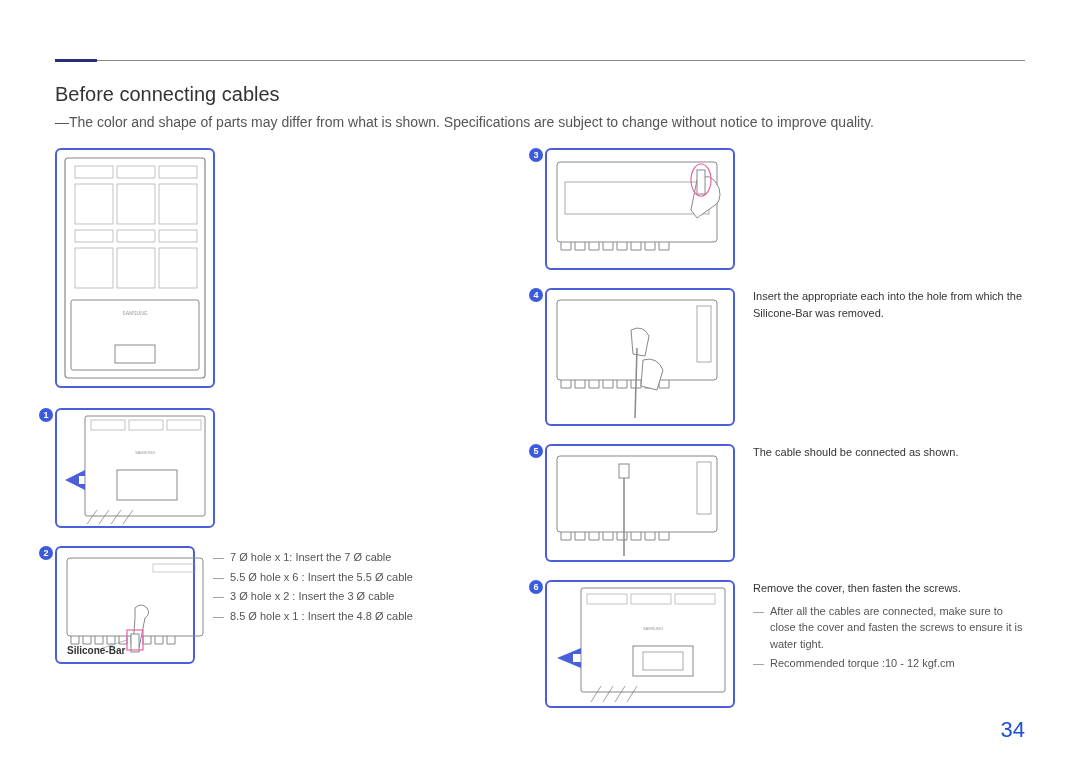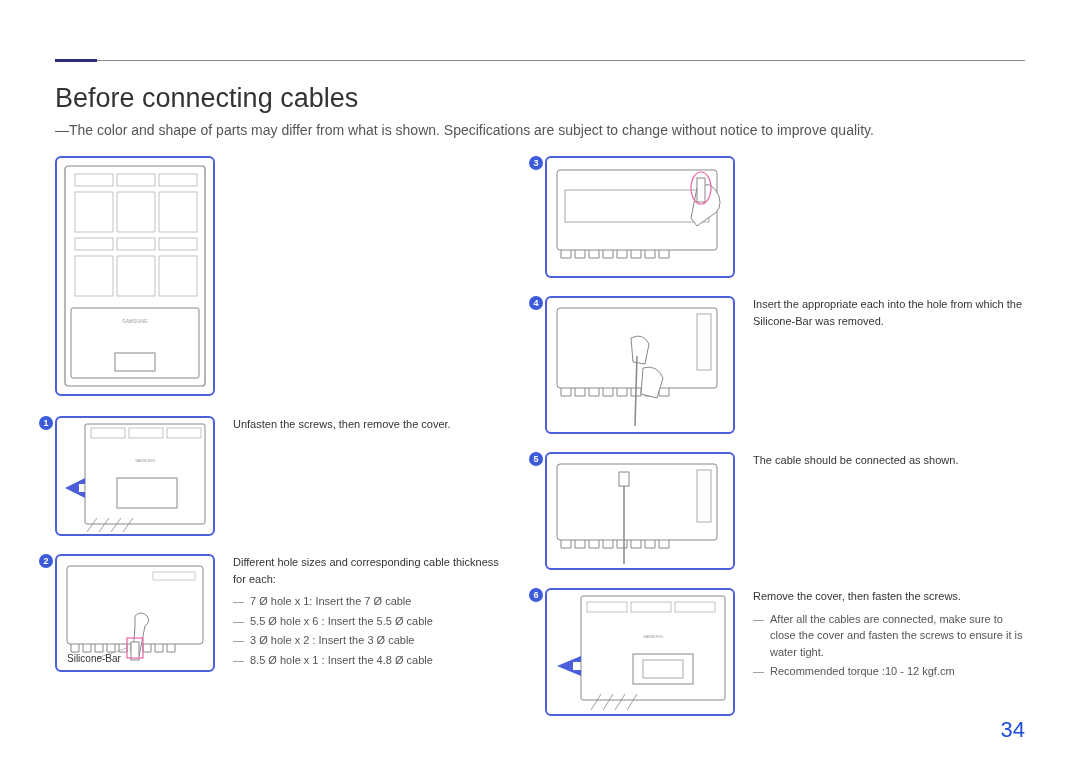--- a/index.html
+++ b/index.html
@@ -19,21 +19,21 @@
   }
   .top-rule::before {
     content: "";
     position: absolute;
     left: 0; top: -2px;
     width: 42px;
     height: 3px;
     background: #2a2e7a;
   }
   h1.section-title {
-    font-size: 27px;
+    font-size: 20px;
     font-weight: 400;
     color: #333;
     margin-top: 22px;
     margin-bottom: 8px;
   }
   .note-line {
     font-size: 14px;
     color: #555;
     margin-bottom: 18px;
   }
@@ -154,50 +154,46 @@
 
             <g stroke="#888" stroke-width="0.8">
               <line x1="40" y1="100" x2="30" y2="114"></line>
                 <line x1="52" y1="100" x2="42" y2="114"></line>
               <line x1="64" y1="100" x2="54" y2="114"></line>
                 <line x1="76" y1="100" x2="66" y2="114"></line>
             </g>
           </svg>
         </div>
       </div>
-      <div class="step-text">
-        <p>Unfasten the screws, then remove the cover.</p>
-      </div>
     </div>
 
     <div class="step-row">
       <div style="position:relative;">
         <div class="num-badge">2</div>
-        <div class="figure-box diagram" style="width:160px;height:118px;">
+        <div class="figure-box diagram" style="width:140px;height:118px;font-weight:bold;">
           <svg width="156" height="114" viewBox="0 0 156 114">
             <rect x="10" y="10" width="136" height="78" fill="none" stroke="#888" rx="3"></rect>
             <g stroke="#999" stroke-width="0.5" fill="none">
               <rect x="96" y="16" width="42" height="8"></rect>
             </g>
 
             <g stroke="#888" fill="none">
               <path d="M14 88 l0 8 l8 0 l0 -8 m4 0 l0 8 l8 0 l0 -8 m4 0 l0 8 l8 0 l0 -8 m4 0 l0 8 l8 0 l0 -8 m4 0 l0 8 l8 0 l0 -8 m4 0 l0 8 l8 0 l0 -8 m4 0 l0 8 l8 0 l0 -8 m4 0 l0 8 l8 0 l0 -8 m4 0 l0 8 l8 0 l0 -8"></path>
             </g>
 
             <path d="M78 60 q6 -6 12 0 q4 6 -2 10 l-6 30 l-6 -2 l2 -28 z" fill="#fff" stroke="#888"></path>
             <rect x="74" y="86" width="8" height="18" fill="#fff" stroke="#888"></rect>
 
             <rect x="70" y="82" width="16" height="20" fill="none" stroke="#e963a4" stroke-width="1.2"></rect>
             <line x1="40" y1="102" x2="70" y2="92" stroke="#888" stroke-width="0.6"></line>
           </svg>
           <span class="label-inside" style="left:10px;bottom:6px;">Silicone-Bar</span>
         </div>
       </div>
       <div class="step-text">
-        <p>Different hole sizes and corresponding cable thickness for each:</p>
         <div class="sub-dash">
             <span class="d">―</span>
             <span>7 Ø hole x 1: Insert the 7 Ø cable</span>
           </div>
         <div class="sub-dash">
             <span class="d">―</span>
             <span>5.5 Ø hole x 6 : Insert the 5.5 Ø cable</span>
           </div>
         <div class="sub-dash">
             <span class="d">―</span>

